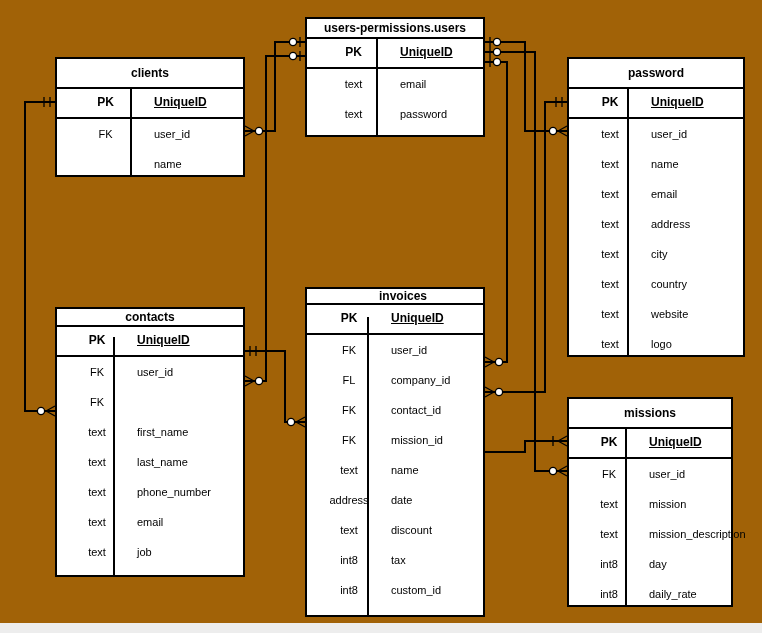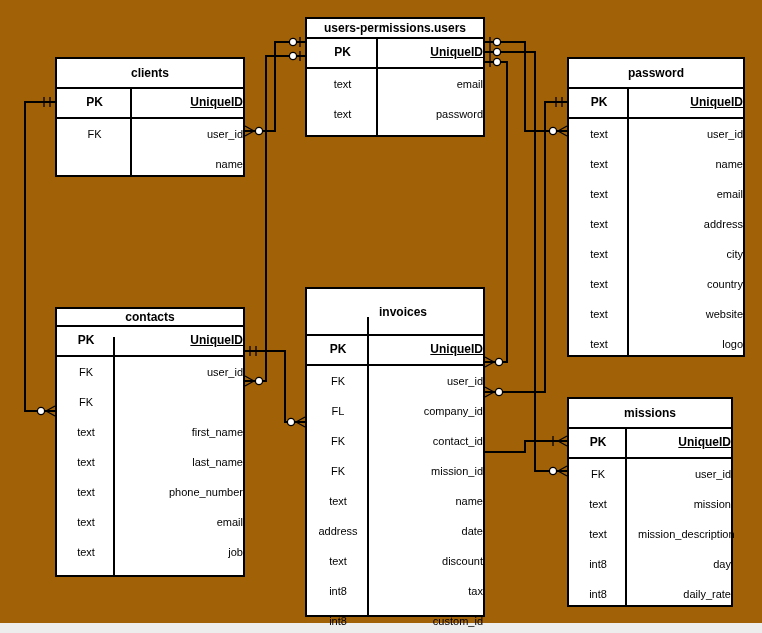--- a/index.html
+++ b/index.html
@@ -10,24 +10,24 @@
   .entity{
     position:absolute;background:#ffffff;border:2px solid #000;
     box-sizing:border-box;z-index:2;
   }
   .entity-header{
     box-sizing:border-box;border-bottom:2px solid #000;
     font-weight:bold;font-size:12px;text-align:center;color:#000;
     display:flex;align-items:center;justify-content:center;
   }
   .pk-row{border-bottom:2px solid #000;box-sizing:border-box;}
-  .f-row{display:flex;height:30px;line-height:30px;font-size:11px;color:#000;}
+  .f-row{display:flex;height:30px;line-height:30px;font-size:11px;color:#000;padding-left:11px;}
   .pk-row{height:30px;line-height:26px;font-size:12px;font-weight:bold;}
   .cell-type{text-align:center;flex:0 0 auto;box-sizing:border-box;}
-  .cell-name{padding-left:11px;text-align:right;flex:1 1 auto;box-sizing:border-box;}
+  .cell-name{padding-left:11px;text-align:left;flex:1 1 auto;box-sizing:border-box;}
   .uid{text-decoration:underline;}
   .col-divider{position:absolute;width:1.5px;background:#000;z-index:3;}
   svg.rel-layer{position:absolute;left:0;top:0;z-index:4;pointer-events:none;}
   .bottom-strip{position:absolute;left:0;bottom:0;width:100%;height:10px;z-index:1;}
 </style>
 </head>
 <body>
 
 <div class="stage" style="background: #a16207;">
   <div class="bottom-strip" style="background: rgb(237, 237, 237);"></div>
@@ -204,21 +204,21 @@
         <div class="cell-type" style="width: 58px;">text</div>
         <div class="cell-name">email</div>
       </div>
       <div class="f-row">
         <div class="cell-type" style="width: 58px;">text</div>
         <div class="cell-name">job</div>
       </div>
       <div class="col-divider" style="left: 56px; top: 28px; height: 238px;"></div>
     </div>
     <div class="entity" style="left: 305px; top: 287px; width: 180px; height: 330px;">
-      <div class="entity-header" style="height: 47px; padding-left: 16px;">invoices</div>
+      <div class="entity-header" style="height: 16px; padding-left: 16px;">invoices</div>
       <div class="f-row pk-row">
         <div class="cell-type" style="width: 62px;">PK</div>
         <div class="cell-name"><span class="uid">UniqueID</span></div>
       </div>
       <div class="f-row">
         <div class="cell-type" style="width: 62px;">FK</div>
         <div class="cell-name">user_id</div>
       </div>
       <div class="f-row">
         <div class="cell-type" style="width: 62px;">FL</div>

